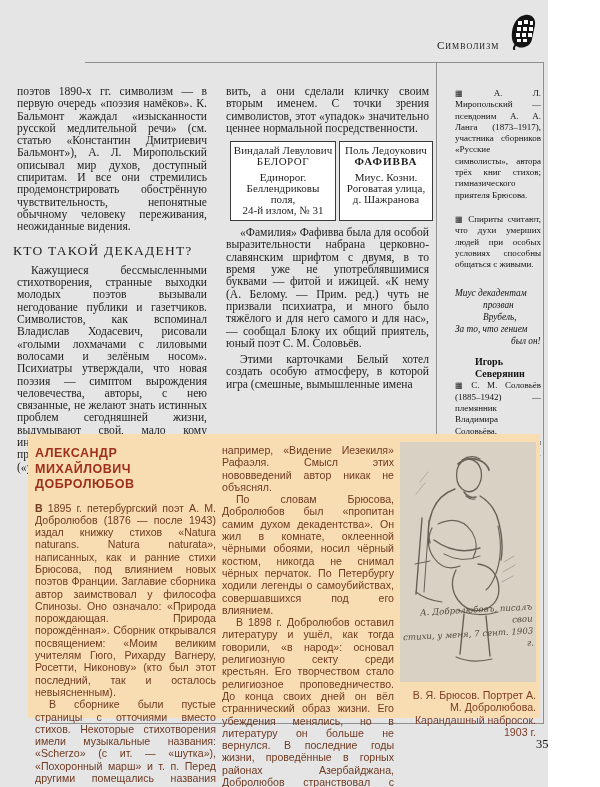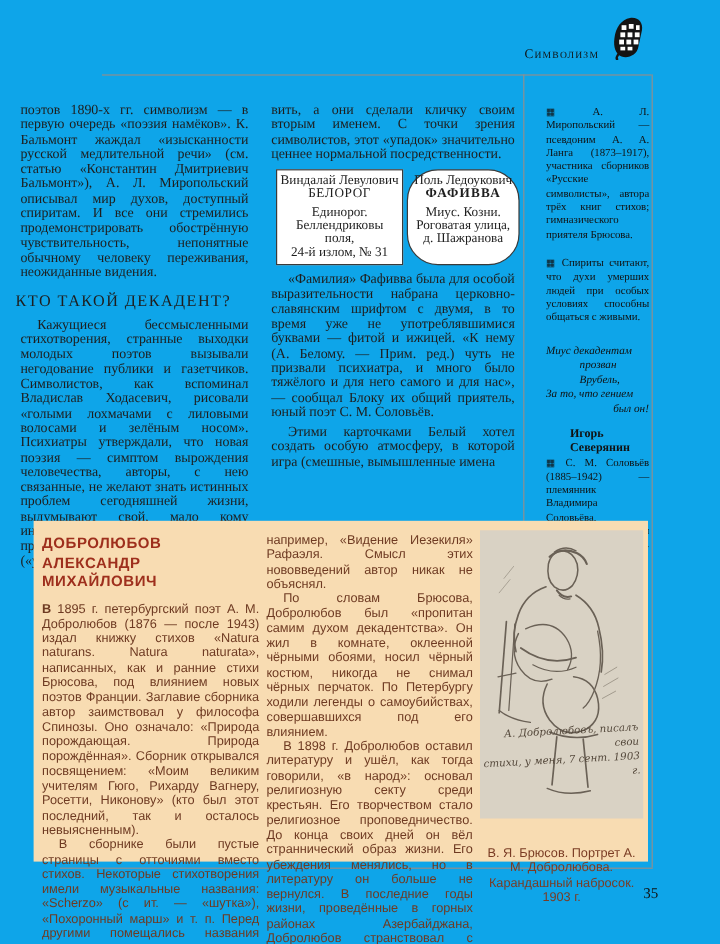--- a/index.html
+++ b/index.html
@@ -1,41 +1,41 @@
 <!DOCTYPE html>
 <html style="--box-bg: #f8dcb2; --box-heading: #9e2f1d; --box-text: #6e3a22; --sketch-bg: #d9d2c4; --rule: #8f8f8f; --ink: #1e1e1e;"><head>
 <meta charset="utf-8">
 <style>
   :root{
     --box-bg:#f8dcb2; --box-heading:#9e2f1d; --box-text:#6e3a22;
     --sketch-bg:#d9d2c4; --rule:#8f8f8f; --ink:#1e1e1e;
   }
   html,body{margin:0;padding:0;}
   body{background:#fff;}
-  .page{position:relative;width:600px;height:787px;background:#0ea5e9;overflow:hidden;
+  .page{position:relative;width:548px;height:787px;background:#e5e5e5;overflow:hidden;
         font-family:"Liberation Serif",serif;color:var(--ink);}
   .rule{position:absolute;background:var(--rule);}
   .running-head{position:absolute;left:437px;top:39px;width:110px;
         font-size:11px;font-variant:small-caps;letter-spacing:1px;color:#111;}
   .ornament{position:absolute;left:510px;top:14px;width:28px;height:36px;}
   
   .maincol{position:absolute;top:82px;font-size:11.6px;line-height:12.3px;
         text-align:justify;color:var(--ink);}
   .maincol p{margin:4px;}
   .ind{text-indent:14px;}
   .sec-head{font-size:13.5px;letter-spacing:1.2px;margin:11px 0 8px 0;font-weight:400;}
   
   .cards{display:flex;gap:3px;margin:6px 0 6px 8px;}
   .vcard{border:1px solid #3a3a3a;background:#fff;text-align:center;
         font-size:11px;line-height:11px;padding:3px 2px 4px 2px;text-indent:0;}
   .vcard .nm{white-space:nowrap;}
   .vcard .sn{letter-spacing:.5px;}
   .vcard .sn.slav{font-weight:bold;letter-spacing:1px;}
   .vcard .addr{margin-top:5px;}
-  .w1{width:100px;} .w2{width:88px;border-radius:26px;}
+  .w1{width:100px;} .w2{width:88px;}
   
   .sidebar{position:absolute;left:455px;top:88px;width:86px;font-size:9px;
         line-height:11.3px;text-align:justify;color:#111;}
   .sidebar .note{margin:0 0 13px 0;}
   .marker{font-size:8px;letter-spacing:1px;color:#111;}
   .quote{font-style:italic;text-align:left;margin-top:17px;font-size:9.3px;line-height:12px;}
   .quote .l2{padding-left:28px;} .quote .l4{padding-left:56px;}
   .quote-author{margin-top:9px;padding-left:20px;font-style:normal;font-size:10px;font-weight:bold;}
   .note-last{margin-top:84px;}
   
@@ -47,21 +47,21 @@
   .bc2{left:194px;top:10px;width:172px;}
   .bc3{left:372px;top:8px;width:136px;font-size:9.3px;line-height:11.5px;}
   .fbox-head{color:var(--box-heading);font-weight:bold;font-size:12.5px;line-height:15.5px;
         letter-spacing:.5px;margin-bottom:9px;}
   .p-first::first-letter{font-weight:bold;}
   .sketch-wrap{position:relative;width:136px;height:240px;background:var(--sketch-bg);}
   .sketch-wrap svg{display:block;}
   .annot{position:absolute;right:3px;bottom:30px;text-align:right;
         font-family:"DejaVu Serif",serif;font-style:italic;font-size:8.6px;line-height:12px;
         color:#55493c;transform:rotate(-3deg);}
-  .sk-caption{margin-top:23px;color:#7a3c24;text-align:center;}
+  .sk-caption{margin-top:7px;color:#7a3c24;text-align:right;}
   .pagenum{position:absolute;left:536px;top:737px;font-size:12.5px;color:#111;}
 </style>
 </head>
 <body>
 
 <div class="page">
 
   <div class="rule" style="left:85px;top:62px;width:458px;height:1px;"></div>
   <div class="rule" style="left:543px;top:62px;width:1px;height:661px;"></div>
   <div class="rule" style="left:50px;top:723px;width:494px;height:1px;"></div>
@@ -131,22 +131,22 @@
       <div>За то, что гением</div>
       <div class="l4">был он!</div>
       <div class="quote-author">Игорь Северянин</div>
     </div>
     <p class="note note-last"><span class="marker">▦</span> <span>С. М. Соловьёв (1885–1942) — племянник Владимира Соловьёва, родственник Блока и близкий друг А. Белого.</span></p>
   </div>
 
   <div class="fbox">
     <div class="bcol bc1">
       <div class="fbox-head">
+        <div>АЛЕКСАНДР МИХАЙЛОВИЧ</div>
         <div>ДОБРОЛЮБОВ</div>
-        <div>АЛЕКСАНДР МИХАЙЛОВИЧ</div>
       </div>
       <p class="p-first">В 1895 г. петербургский поэт А. М. Добролюбов (1876 — после 1943) издал книжку стихов «Natura naturans. Natura naturata», написанных, как и ранние стихи Брюсова, под влиянием новых поэтов Франции. Заглавие сборника автор заимствовал у философа Спинозы. Оно означало: «Природа порождающая. Природа порождённая». Сборник открывался посвящением: «Моим великим учителям Гюго, Рихарду Вагнеру, Росетти, Никонову» (кто был этот последний, так и осталось невыясненным).</p>
       <p class="ind">В сборнике были пустые страницы с отточиями вместо стихов. Некоторые стихотворения имели музыкальные названия: «Scherzo» (с ит. — «шутка»), «Похоронный марш» и т. п. Перед другими помещались названия картин:</p>
     </div>
     <div class="bcol bc2">
       <p>например, «Видение Иезекиля» Рафаэля. Смысл этих нововведений автор никак не объяснял.</p>
       <p class="ind">По словам Брюсова, Добролюбов был «пропитан самим духом декадентства». Он жил в комнате, оклеенной чёрными обоями, носил чёрный костюм, никогда не снимал чёрных перчаток. По Петербургу ходили легенды о самоубийствах, совершавшихся под его влиянием.</p>
       <p class="ind">В 1898 г. Добролюбов оставил литературу и ушёл, как тогда говорили, «в народ»: основал религиозную секту среди крестьян. Его творчеством стало религиозное проповедничество. До конца своих дней он вёл страннический образ жизни. Его убеждения менялись, но в литературу он больше не вернулся. В последние годы жизни, проведённые в горных районах Азербайджана, Добролюбов странствовал с артелью печников.</p>
     </div>
     <div class="bcol bc3">

